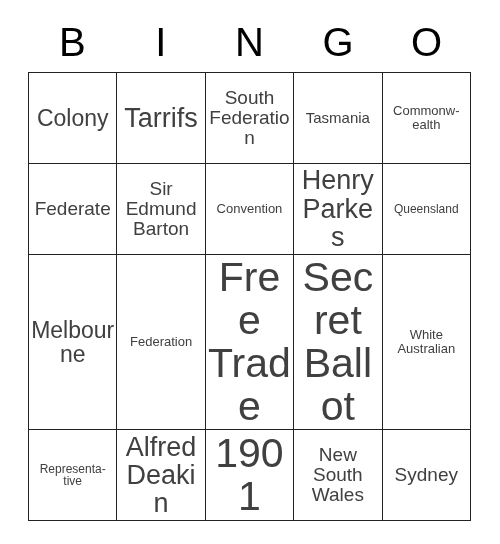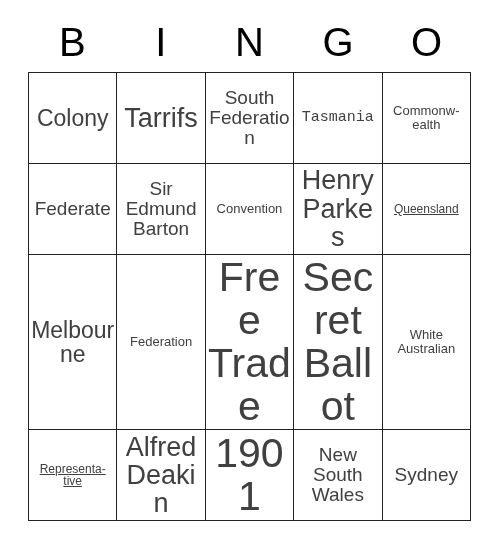--- a/index.html
+++ b/index.html
@@ -52,23 +52,23 @@
     color: #404040;
     line-height: 1.05;
     word-wrap: break-word;
     overflow: hidden;
   }
   
   .fs-xxl { font-size: 41px; }
   .fs-xl  { font-size: 27px; }
   .fs-lg  { font-size: 23px; }
   .fs-md  { font-size: 19px; }
-  .fs-sm  { font-size: 15px; font-family: Liberation Mono, monospace; }
+  .fs-sm  { font-size: 15px; }
   .fs-xs  { font-size: 13px; }
-  .fs-xxs { font-size: 12px; text-decoration: underline; }
+  .fs-xxs { font-size: 12px; }
 </style>
 </head>
 <body>
 
 <div class="card">
 
   <div class="header-row">
     <div class="header-cell">B</div>
     <div class="header-cell">I</div>
     <div class="header-cell">N</div>

